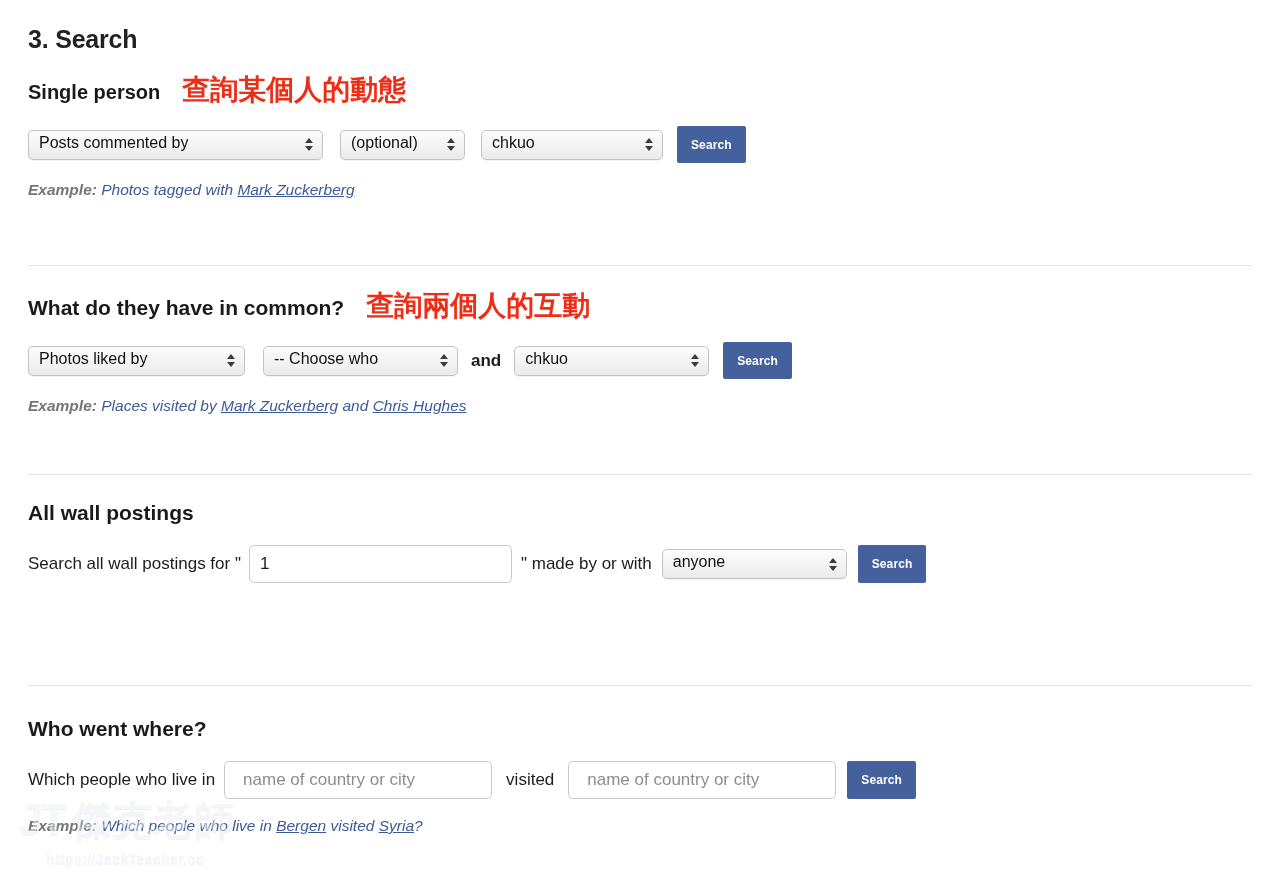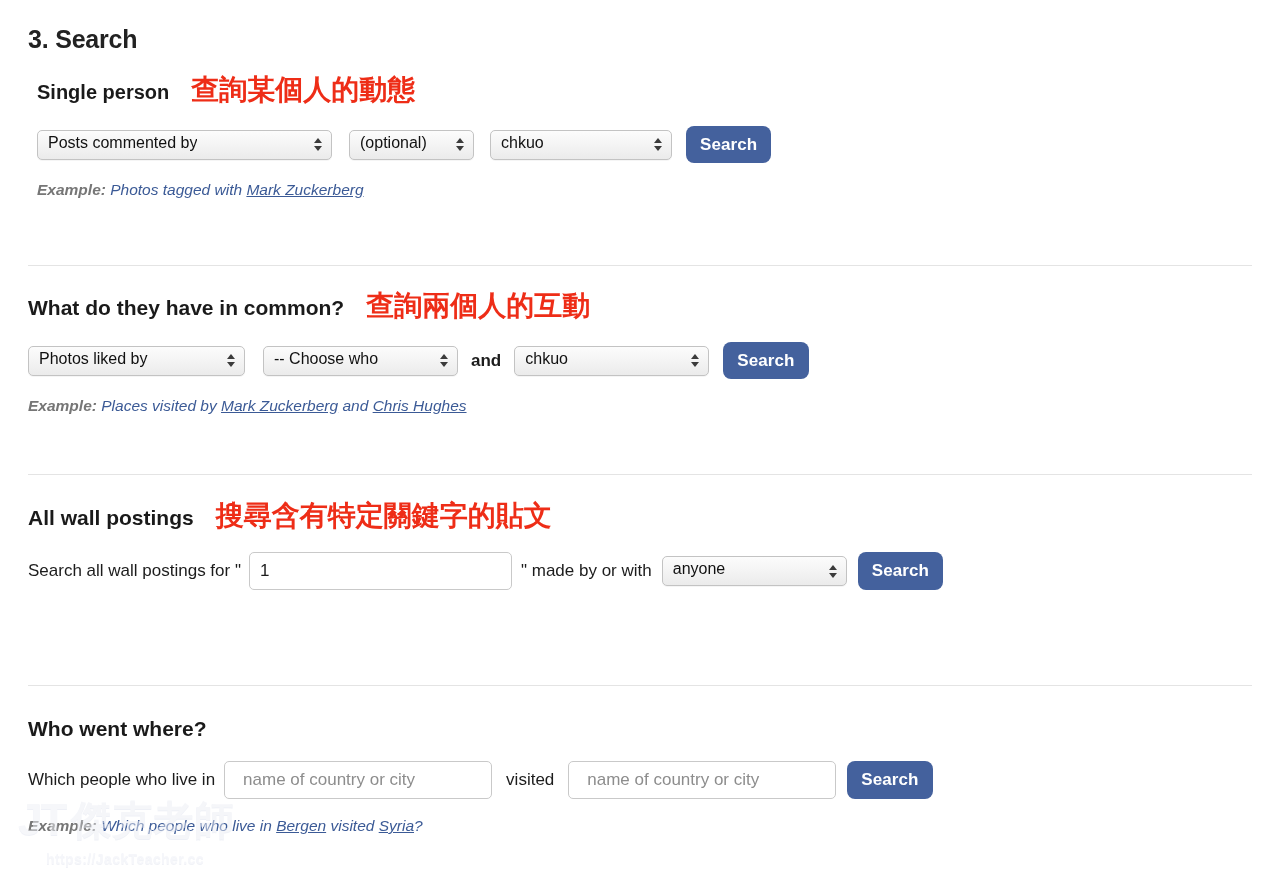--- a/index.html
+++ b/index.html
@@ -57,21 +57,21 @@
   }
 
   .headrow {
     display: flex;
     align-items: baseline;
     gap: 22px;
   }
 
   
   .section { position: absolute; left: 28px; }
-  #sec-single   { top: 76px; margin-left: 9px; }
+  #sec-single   { top: 76px; }
   #sec-common   { top: 292px; }
   #sec-wall     { top: 502px; }
   #sec-where    { top: 718px; }
 
   .divider {
     position: absolute;
     left: 28px;
     width: 1224px;
     height: 1px;
     background: #e4e4e4;
@@ -159,25 +159,25 @@
   .txt.w-kw     { width: 263px; height: 38px; }
   .txt.w-place  { width: 268px; height: 38px; padding-left: 18px; }
 
   
   .btn {
     display: inline-flex;
     align-items: center;
     justify-content: center;
     background: #44619d;
     color: #ffffff;
-    font-size: 17px;
+    font-size: 12px;
     font-weight: bold;
     font-family: "Liberation Sans", sans-serif;
     border: 0;
-    border-radius: 8px;
+    border-radius: 2px;
     height: 37px;
     padding: 0 14px;
     cursor: pointer;
     letter-spacing: 0.1px;
   }
   .btn.tall { height: 38px; }
 
   
   .lbl {
     font-size: 17px;
@@ -337,21 +337,20 @@
       <span class="ex-word">Example:</span>
       <span>Places visited by </span><span class="lnk">Mark Zuckerberg</span><span> and </span><span class="lnk">Chris Hughes</span>
     </div>
   </div>
 
   <hr class="divider" id="div-2">
 
   <div class="section" id="sec-wall">
     <div class="headrow">
       <div class="h-sub big">All wall postings</div>
-      <div class="annot">搜尋含有特定關鍵字的貼文</div>
     </div>
 
     <div class="controls">
       <span class="lbl">Search all wall postings for "</span>
       <div style="width:8px"></div>
       <input class="txt w-kw" type="text" value="1" style="">
       <div style="width:9px"></div>
       <span class="lbl">" made by or with</span>
       <div style="width:10px"></div>
       <div class="sel w-anyone">

